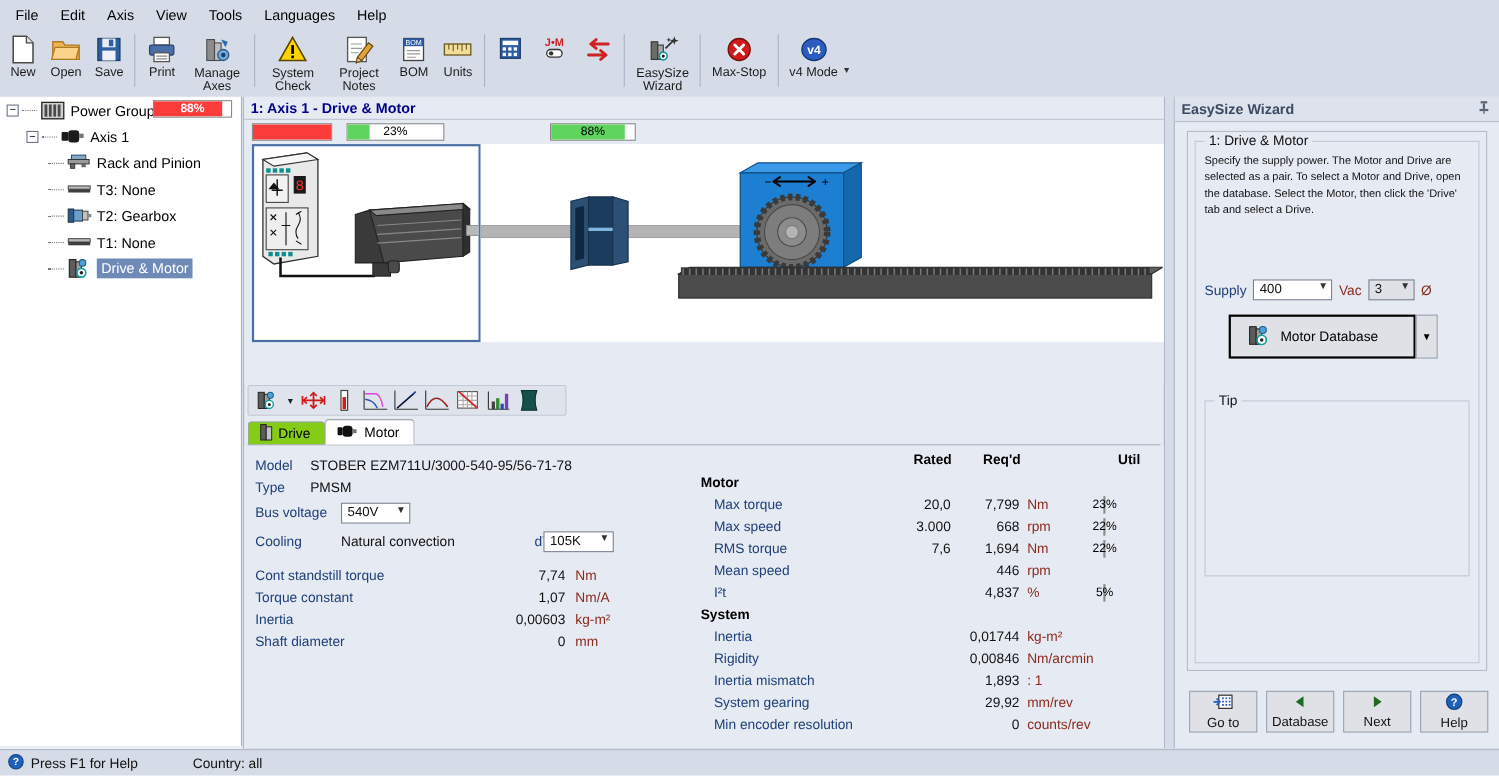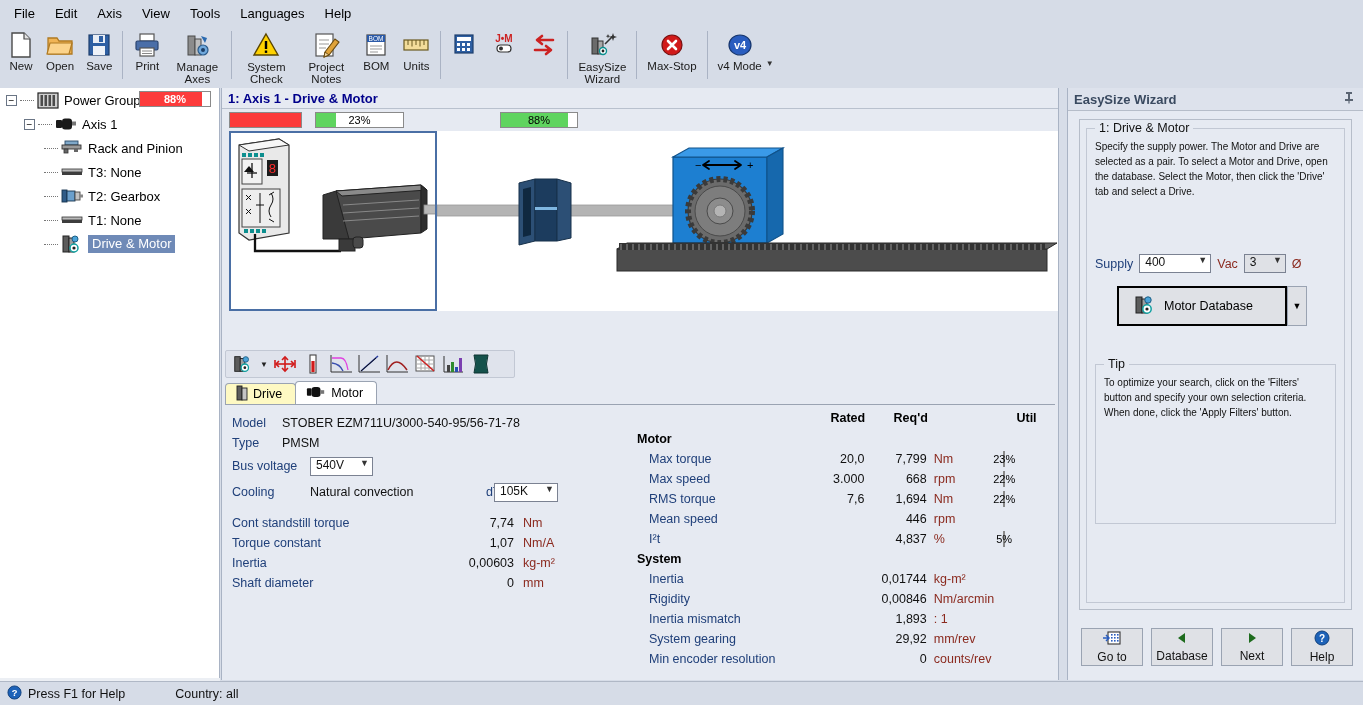--- a/index.html
+++ b/index.html
@@ -101,21 +101,21 @@
     position:absolute; left:3px; top:262px; width:290px; height:28px;
     background:#dfe3ec; border:1px solid #c2c8d4; border-radius:2px;
     display:flex; align-items:center; padding-left:3px;
   }
   .mini-btn { width:28px; height:24px; display:flex; align-items:center; justify-content:center; cursor:default;}
 
   
   .tabrow { position:absolute; left:3px; top:294px; height:22px; display:flex; align-items:flex-end; }
   .tab {
     height:21px; padding:0 13px 0 10px; display:flex; align-items:center; gap:5px;
-    font-size:12.5px; color:#000; background:#fef9c3;
+    font-size:12.5px; color:#000; background:#84cc16;
     border:1px solid #9aa3b2; border-bottom:none;
     border-radius:4px 4px 0 0; margin-right:-1px; cursor:default;
   }
   .tab.active { background:#ffffff; height:23px; z-index:3; }
   .tab-strip-line { position:absolute; left:3px; top:316px; right:3px; height:1px; background:#9aa3b2; }
 
   
   .specs { position:absolute; left:0; top:317px; right:0; bottom:0; background:#e6eaf2; }
   .spec-left { position:absolute; left:10px; top:8px; width:400px; }
   .srow { height:20px; display:flex; align-items:center; font-size:12.5px; }
@@ -1015,21 +1015,20 @@
               </svg>
           </span>
           <span>Motor Database</span>
         </div>
         <div class="db-arrow">
           <span>▼</span>
         </div>
 
         <div class="tip-fs">
           <span class="fs-legend">Tip</span>
-          <div class="fs-text">To optimize your search, click on the 'Filters' button and specify your own selection criteria.  When done, click the 'Apply Filters' button.</div>
         </div>
       </div>
     </div>
 
     <div class="navbtns">
       <div class="nav-btn">
         <span>
           <svg width="18" height="16" viewBox="0 0 18 16">
               <rect x="5" y="2" width="12" height="12" fill="#fff" stroke="#333" stroke-width="1.1"></rect>
               <g fill="#2a5dbf">

